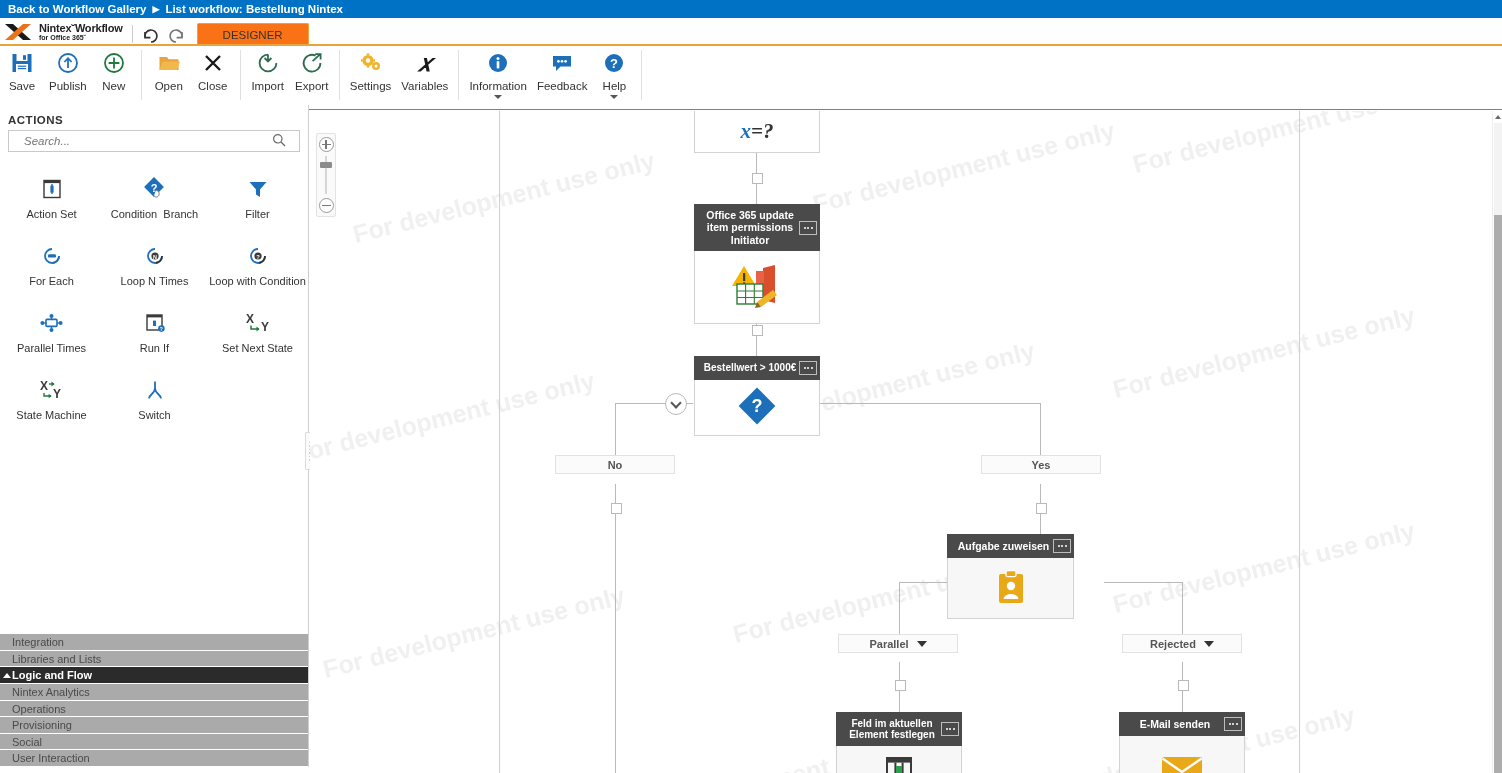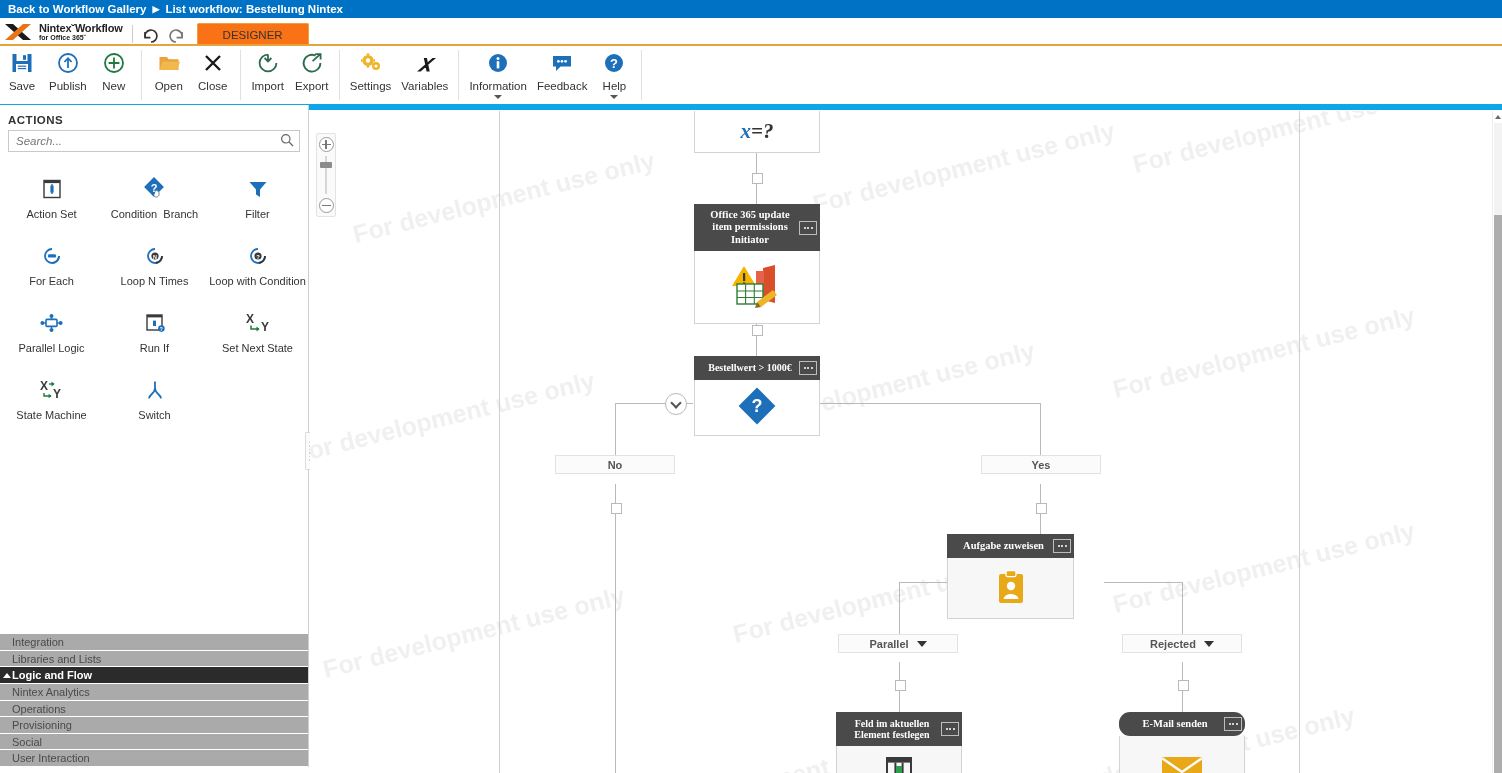--- a/index.html
+++ b/index.html
@@ -16,21 +16,21 @@
     background:#0072C6;color:#fff;
     font-size:11.5px;font-weight:bold;
     display:flex;align-items:center;gap:6px;padding-left:8px;box-sizing:border-box;
   }
   #topbar .crumb{white-space:nowrap;}
   #topbar .sep{font-size:9px;}
 
   
   #ribbon{
     position:absolute;left:0;top:18px;width:1502px;height:92px;
-    background:#fff;border-bottom:6px solid #0ea5e9;box-sizing:border-box;
+    background:#fff;border-bottom:1px solid #0ea5e9;box-sizing:border-box;
   }
   #ribbonTop{height:28px;display:flex;align-items:flex-end;position:relative;}
   #logo{display:flex;align-items:center;height:28px;padding-left:4px;}
   #logoMark{width:30px;height:22px;position:relative;margin-right:5px;}
   #logoText{line-height:1.0;}
   #logoText .l1{font-size:11px;font-weight:bold;color:#222;letter-spacing:-0.2px;}
   #logoText .l2{font-size:7px;font-weight:bold;color:#222;}
   #divider1{width:1px;height:18px;background:#ccc;margin:0 9px 3px 9px;}
   .undoredo{display:flex;align-items:center;gap:9px;margin-bottom:2px;}
   .undoredo svg{display:block;}
@@ -58,21 +58,21 @@
   }
 
   
   #leftpanel{
     position:absolute;left:0;top:105px;width:309px;height:662px;
     background:#fff;border-right:1px solid #cfcfcf;box-sizing:border-box;overflow:hidden;
   }
   #actionsTitle{font-size:11.5px;font-weight:bold;color:#333;padding:9px 0 4px 8px;letter-spacing:0.5px;}
   #searchWrap{
     margin:0 8px;height:22px;border:1px solid #c9c9c9;background:#fff;
-    display:flex;align-items:center;padding:0 5px;box-sizing:border-box;
+    display:flex;align-items:center;padding:0 13px;box-sizing:border-box;
   }
   #searchInput{
     flex:1;border:none;outline:none;font-size:11.5px;font-style:italic;color:#8a8a8a;
     font-family:"Liberation Sans", sans-serif;background:transparent;
   }
   #actionGrid{
     display:grid;grid-template-columns:repeat(3,103px);
     padding-top:16px;
   }
   .acard{
@@ -129,21 +129,21 @@
     position:absolute;color:#f0f0f0;font-size:25px;font-weight:bold;
     transform:rotate(-14deg);transform-origin:left top;white-space:nowrap;
     pointer-events:none;user-select:none;
   }
 
   
   .node{position:absolute;box-sizing:border-box;}
   .nhead{
     background:#4a4a4a;color:#fff;font-size:10.5px;font-weight:bold;
     display:flex;align-items:center;justify-content:center;position:relative;
-    text-align:center;line-height:1.15;padding:3px 22px 3px 8px;min-height:18px;font-family:Liberation Serif, serif;
+    text-align:center;line-height:1.15;padding:3px 22px 3px 8px;min-height:18px;
   }
   .ndots{
     position:absolute;right:3px;top:50%;transform:translateY(-50%);
     border:1px solid #bdbdbd;background:#4a4a4a;width:16px;height:12px;
     display:flex;align-items:center;justify-content:center;gap:1.5px;
   }
   .ndots i{width:2px;height:2px;background:#fff;border-radius:50%;display:block;}
   .nbody{
     background:#fff;border:1px solid #d3d3d3;border-top:none;
     display:flex;align-items:center;justify-content:center;
@@ -457,21 +457,21 @@
       <span class="aic">
         <svg width="26" height="24" viewBox="0 0 26 24">
             <rect x="7" y="8.4" width="11" height="7" rx="1" fill="none" stroke="#1E6FBA" stroke-width="1.6"></rect>
             <circle cx="12.5" cy="5" r="2" fill="#1E6FBA"></circle>
             <circle cx="12.5" cy="19" r="2" fill="#1E6FBA"></circle>
             <circle cx="3.4" cy="12" r="2" fill="#1E6FBA"></circle>
             <circle cx="21.6" cy="12" r="2" fill="#1E6FBA"></circle>
             <path d="M12.5 6.6 L12.5 8.4 M12.5 15.4 L12.5 17.2 M5.2 12 L7 12 M18 12 L19.8 12" stroke="#1E6FBA" stroke-width="1.5"></path>
           </svg>
       </span>
-      <span class="alb">Parallel Logic</span>
+      <span class="alb">Parallel Times</span>
     </div>
     <div class="acard">
       <span class="aic">
         <svg width="24" height="24" viewBox="0 0 24 24">
             <rect x="4" y="4" width="15" height="15" fill="none" stroke="#3a3a3a" stroke-width="1.4"></rect>
             <rect x="4" y="4" width="15" height="2.4" fill="#3a3a3a"></rect>
             <rect x="10" y="9.6" width="3" height="5.4" fill="#1E6FBA"></rect>
             <circle cx="18.4" cy="17.6" r="3.3" fill="#1E6FBA"></circle>
             <text x="18.4" y="19.6" text-anchor="middle" font-family="Liberation Sans, sans-serif" font-size="5" font-weight="bold" fill="#fff">?</text>
           </svg>
@@ -676,21 +676,21 @@
               <rect x="5" y="2" width="24" height="22" fill="none" stroke="#3a3a3a" stroke-width="2"></rect>
               <rect x="5" y="2" width="24" height="4.6" fill="#3a3a3a"></rect>
               <path d="M13.4 6.6 V24 M20.6 6.6 V24" stroke="#3a3a3a" stroke-width="2"></path>
               <rect x="14" y="10" width="6" height="14" fill="#2E9E4F"></rect>
             </svg>
         </span>
       </div>
     </div>
 
     <div class="node" style="left:809px;top:601px;width:126px;">
-      <div class="nhead" style="min-height:18px;border-radius:11px;">
+      <div class="nhead" style="min-height:18px;">
         <span>E-Mail senden</span>
         <span class="ndots">
             <i></i>
             <i></i>
             <i></i>
           </span>
       </div>
       <div class="nbody" style="height:43px;background:#f7f7f7;align-items:flex-start;padding-top:18px;">
         <span>
           <svg width="44" height="30" viewBox="0 0 44 30">

